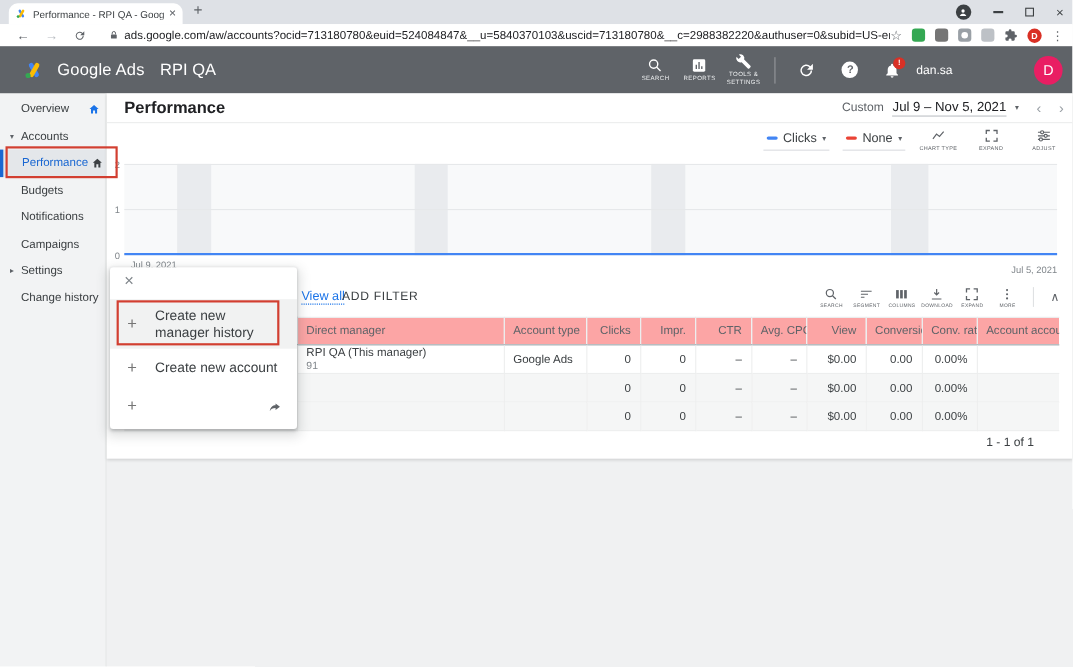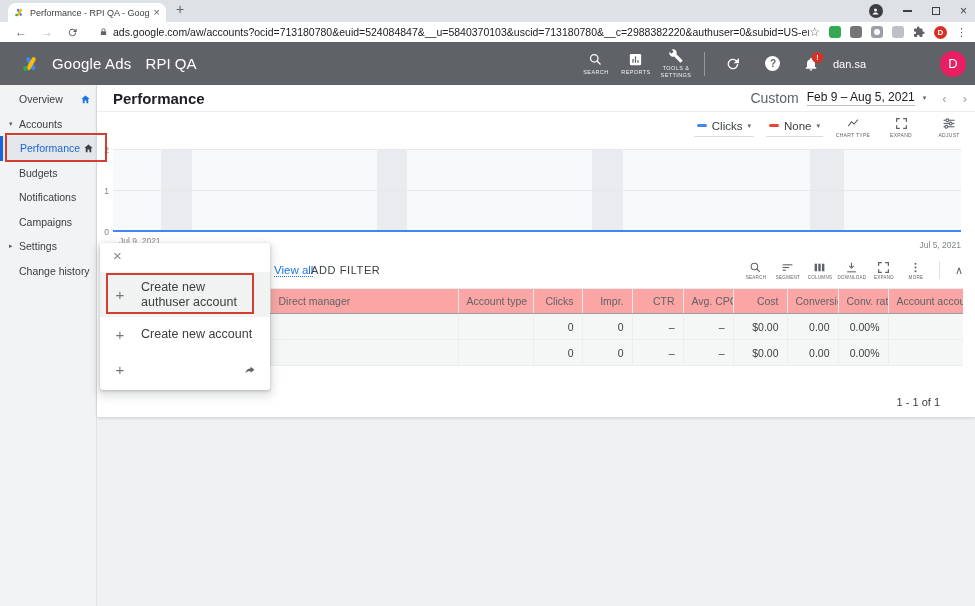--- a/index.html
+++ b/index.html
@@ -70,21 +70,21 @@
   .side-item.selected { background:#e4e7ea; color:#1967d2; border-left:3px solid #1967d2; padding-left:17px; }
 
   
   .main { position:absolute; left:97px; top:85px; width:878px; height:521px; background:#f0f1f2; }
   .card { position:absolute; left:0; top:0; width:878px; height:332px; background:#fff;
           box-shadow:0 1px 3px rgba(0,0,0,.15); }
   .title-row { position:absolute; left:0; top:0; right:0; height:27px; border-bottom:1px solid #eceded;
                display:flex; align-items:center; padding:0 8px 0 16px; }
   .page-title { font-size:15px; font-weight:bold; color:#202124; }
   .daterange { margin-left:auto; display:flex; align-items:center; gap:8px; }
-  .dr-mode { font-size:14px; color:#5f6368; }
+  .dr-mode { font-size:11px; color:#5f6368; }
   .dr-value { font-size:12px; color:#202124; font-weight:500; border-bottom:1px solid #bdc1c6; padding-bottom:1px; }
   .dr-caret { font-size:7px; color:#5f6368; }
   .dr-chev { font-size:13px; color:#9aa0a6; margin-left:8px; }
 
   .controls-row { position:absolute; left:0; top:27px; right:0; height:30px; display:flex; align-items:center;
                   justify-content:flex-end; gap:12px; padding-right:8px; }
   .metric-sel { display:flex; align-items:center; gap:5px; border-bottom:1px solid #dadce0; padding:2px 3px 4px; }
   .metric-dash { width:10px; height:3px; border-radius:2px; }
   .metric-label { font-size:11.5px; color:#3c4043; }
   .tool-btn { width:36px; display:flex; flex-direction:column; align-items:center; gap:2px; }
@@ -290,21 +290,21 @@
     </div>
   </div>
 
   <div class="main">
     <div class="card">
 
       <div class="title-row">
         <span class="page-title">Performance</span>
         <span class="daterange">
           <span class="dr-mode">Custom</span>
-          <span class="dr-value">Feb 9 – Aug 5, 2021</span>
+          <span class="dr-value">Jul 9 – Nov 5, 2021</span>
           <span class="dr-caret">▾</span>
           <span class="dr-chev">‹</span>
           <span class="dr-chev">›</span>
         </span>
       </div>
 
       <div class="controls-row">
         <span class="metric-sel">
           <span class="metric-dash" style="background: rgb(66, 133, 244);"></span>
           <span class="metric-label">Clicks</span>
@@ -432,31 +432,34 @@
         </colgroup>
         <thead>
           <tr>
             <th></th>
             <th>Direct manager</th>
             <th>Account type</th>
             <th class="num">Clicks</th>
             <th class="num">Impr.</th>
             <th class="num">CTR</th>
             <th class="num">Avg. CPC</th>
-            <th class="num">Cost</th>
+            <th class="num">View</th>
             <th class="num">Conversions</th>
             <th class="num">Conv. rate</th>
             <th>Account account</th>
           </tr>
         </thead>
         <tbody>
-          <tr class="total-row">
-            <td></td>
-            <td></td>
-            <td></td>
+          <tr>
+            <td></td>
+            <td>
+              <div class="mgr-name">RPI QA (This manager)</div>
+              <div class="mgr-id">91</div>
+            </td>
+            <td>Google Ads</td>
             <td class="num">0</td>
             <td class="num">0</td>
             <td class="num">–</td>
             <td class="num">–</td>
             <td class="num">$0.00</td>
             <td class="num">0.00</td>
             <td class="num">0.00%</td>
             <td></td>
           </tr>
           <tr class="total-row">
@@ -465,32 +468,45 @@
             <td></td>
             <td class="num">0</td>
             <td class="num">0</td>
             <td class="num">–</td>
             <td class="num">–</td>
             <td class="num">$0.00</td>
             <td class="num">0.00</td>
             <td class="num">0.00%</td>
             <td></td>
           </tr>
+          <tr class="total-row">
+            <td></td>
+            <td></td>
+            <td></td>
+            <td class="num">0</td>
+            <td class="num">0</td>
+            <td class="num">–</td>
+            <td class="num">–</td>
+            <td class="num">$0.00</td>
+            <td class="num">0.00</td>
+            <td class="num">0.00%</td>
+            <td></td>
+          </tr>
         </tbody>
       </table>
 
       <div class="pagination">1 - 1 of 1</div>
     </div>
   </div>
 
   <div class="popup">
     <span class="popup-close">×</span>
     <div class="popup-item pi-1">
       <span class="plus">+</span>
-      <span class="pi-label">Create new authuser account</span>
+      <span class="pi-label">Create new manager history</span>
     </div>
     <div class="popup-item pi-2">
       <span class="plus">+</span>
       <span class="pi-label">Create new account</span>
     </div>
     <div class="popup-item pi-3">
       <span class="plus">+</span>
       <span class="pi-arrow">
         <svg width="14" height="12" viewBox="0 0 24 24" fill="#5f6368">
             <path d="M13 5.5l8 6-8 6v-3.6C7.5 13.9 4.5 16 2.5 19.5 3.5 12.5 8 8.9 13 8.9z"></path>

